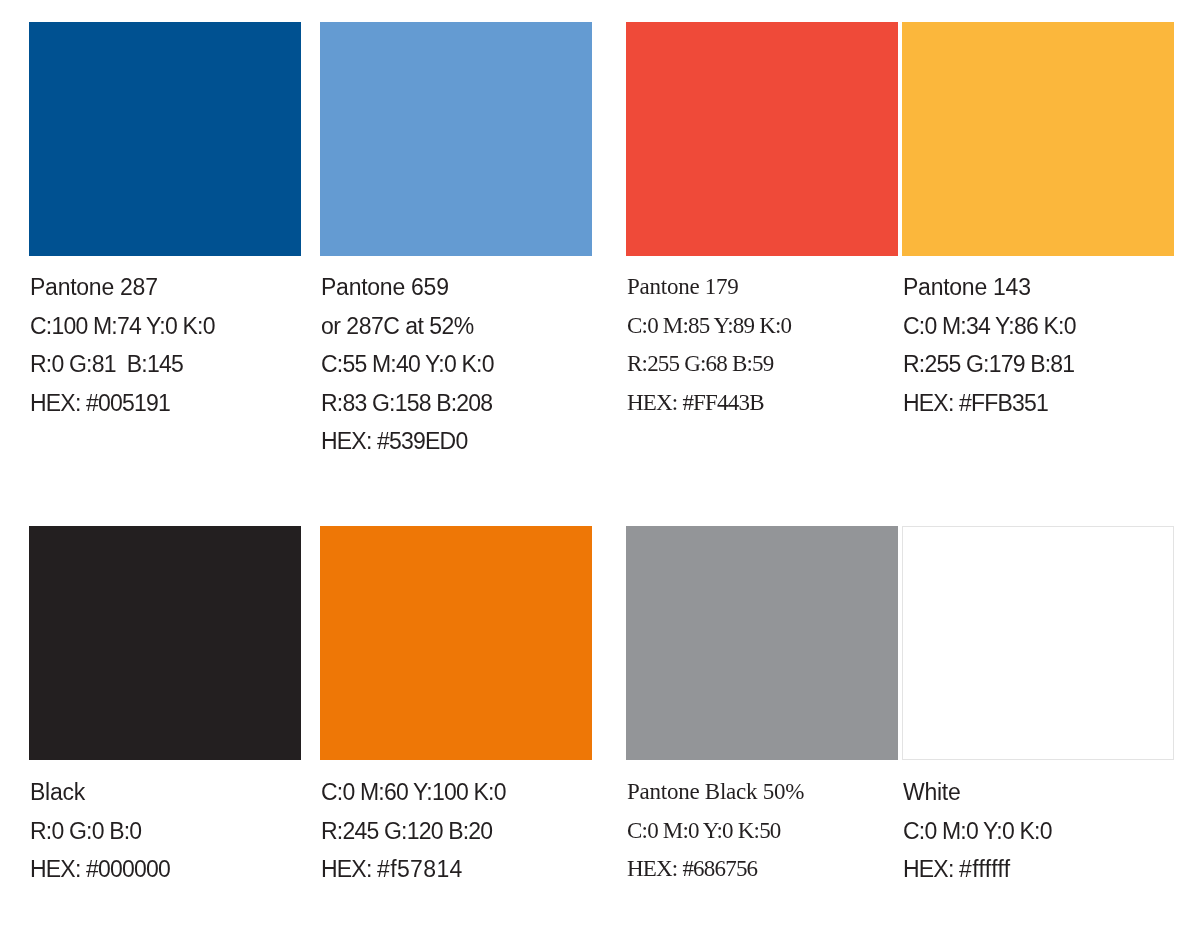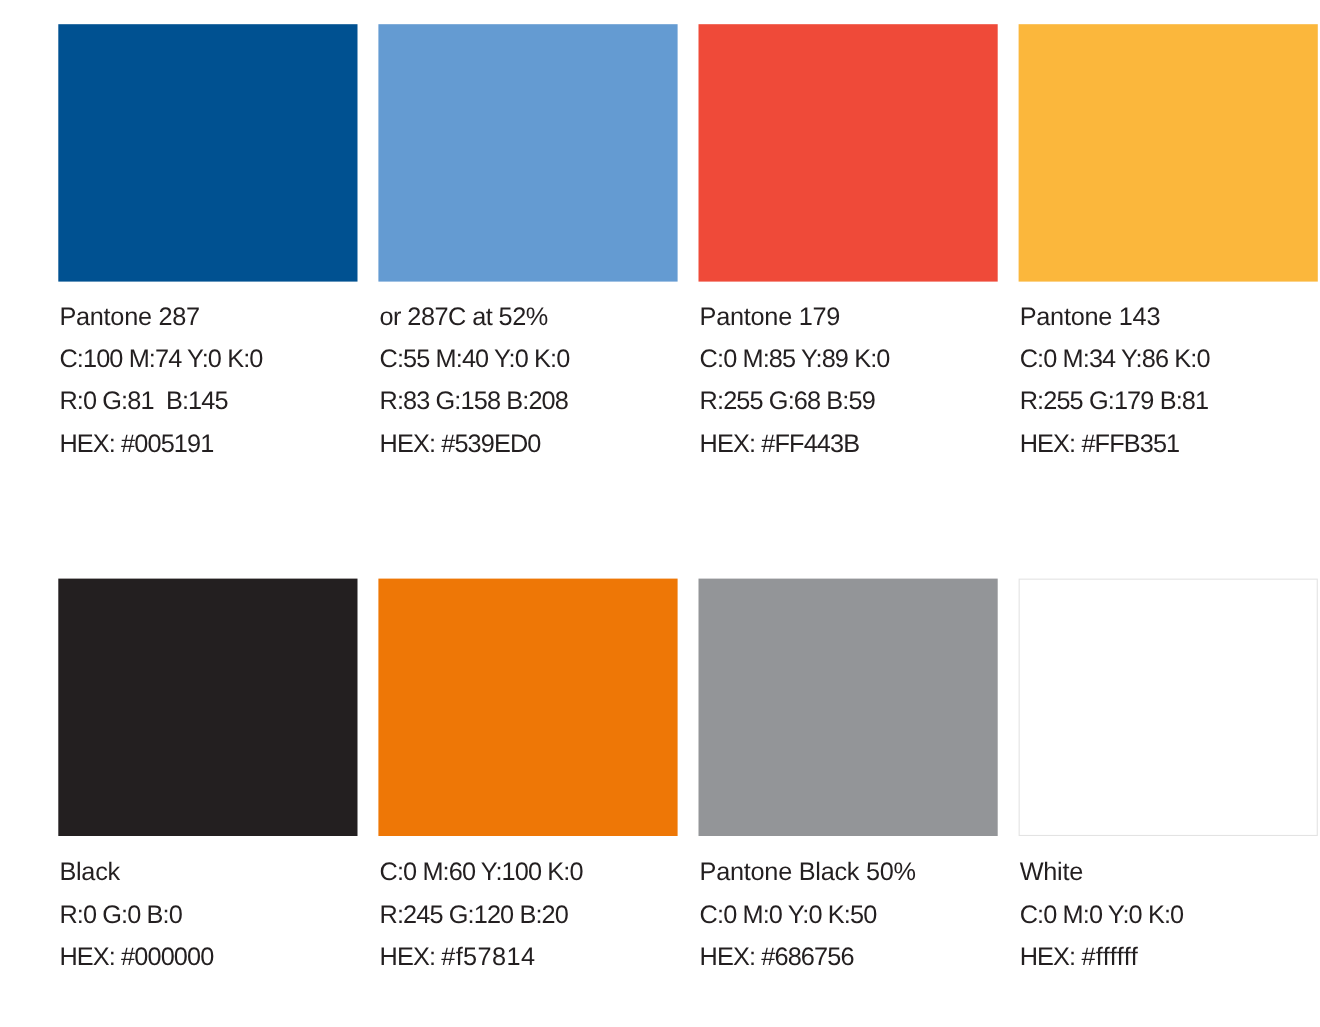--- a/index.html
+++ b/index.html
@@ -5,26 +5,26 @@
 <style>
   html,body{margin:0;padding:0;}
   body{
     width:1200px;height:934px;
     background:#ffffff;
     font-family:"Liberation Sans",sans-serif;
     -webkit-font-smoothing:antialiased;
     overflow:hidden;
   }
   .palette{position:absolute;left:0;top:0;width:1200px;height:934px;}
-  .cell{position:absolute;width:272px;margin-left:24px;}
+  .cell{position:absolute;width:272px;}
   .r0{top:22px;}
   .r1{top:526px;}
   .c0{left:29px;}
   .c1{left:320px;}
-  .c2{left:611px;}
+  .c2{left:626px;font-family:Liberation Serif, serif;}
   .c3{left:902px;}
   .swatch{width:272px;height:234px;box-sizing:border-box;}
   .swatch.outlined{border:1px solid #e3e3e3;}
   .info{margin:12px 0 0 1px;width:272px;}
   .r1 .info{margin-top:13px;}
   .line{
     font-size:23px;
     line-height:38.5px;
     color:#231f20;
     white-space:pre;
@@ -45,20 +45,21 @@
       <div class="line name">Pantone 287</div>
       <div class="line">C:100 M:74 Y:0 K:0</div>
       <div class="line">R:0 G:81  B:145</div>
       <div class="line"><span>HEX: </span><span>#005191</span></div>
     </div>
   </div>
 
   <div class="cell r0 c1">
     <div class="swatch" style="background: rgb(100, 155, 210);"></div>
     <div class="info">
+      <div class="line name">Pantone 659</div>
       <div class="line note">or 287C at 52%</div>
       <div class="line">C:55 M:40 Y:0 K:0</div>
       <div class="line">R:83 G:158 B:208</div>
       <div class="line"><span>HEX: </span><span>#539ED0</span></div>
     </div>
   </div>
 
   <div class="cell r0 c2">
     <div class="swatch" style="background: rgb(239, 74, 57);"></div>
     <div class="info">

